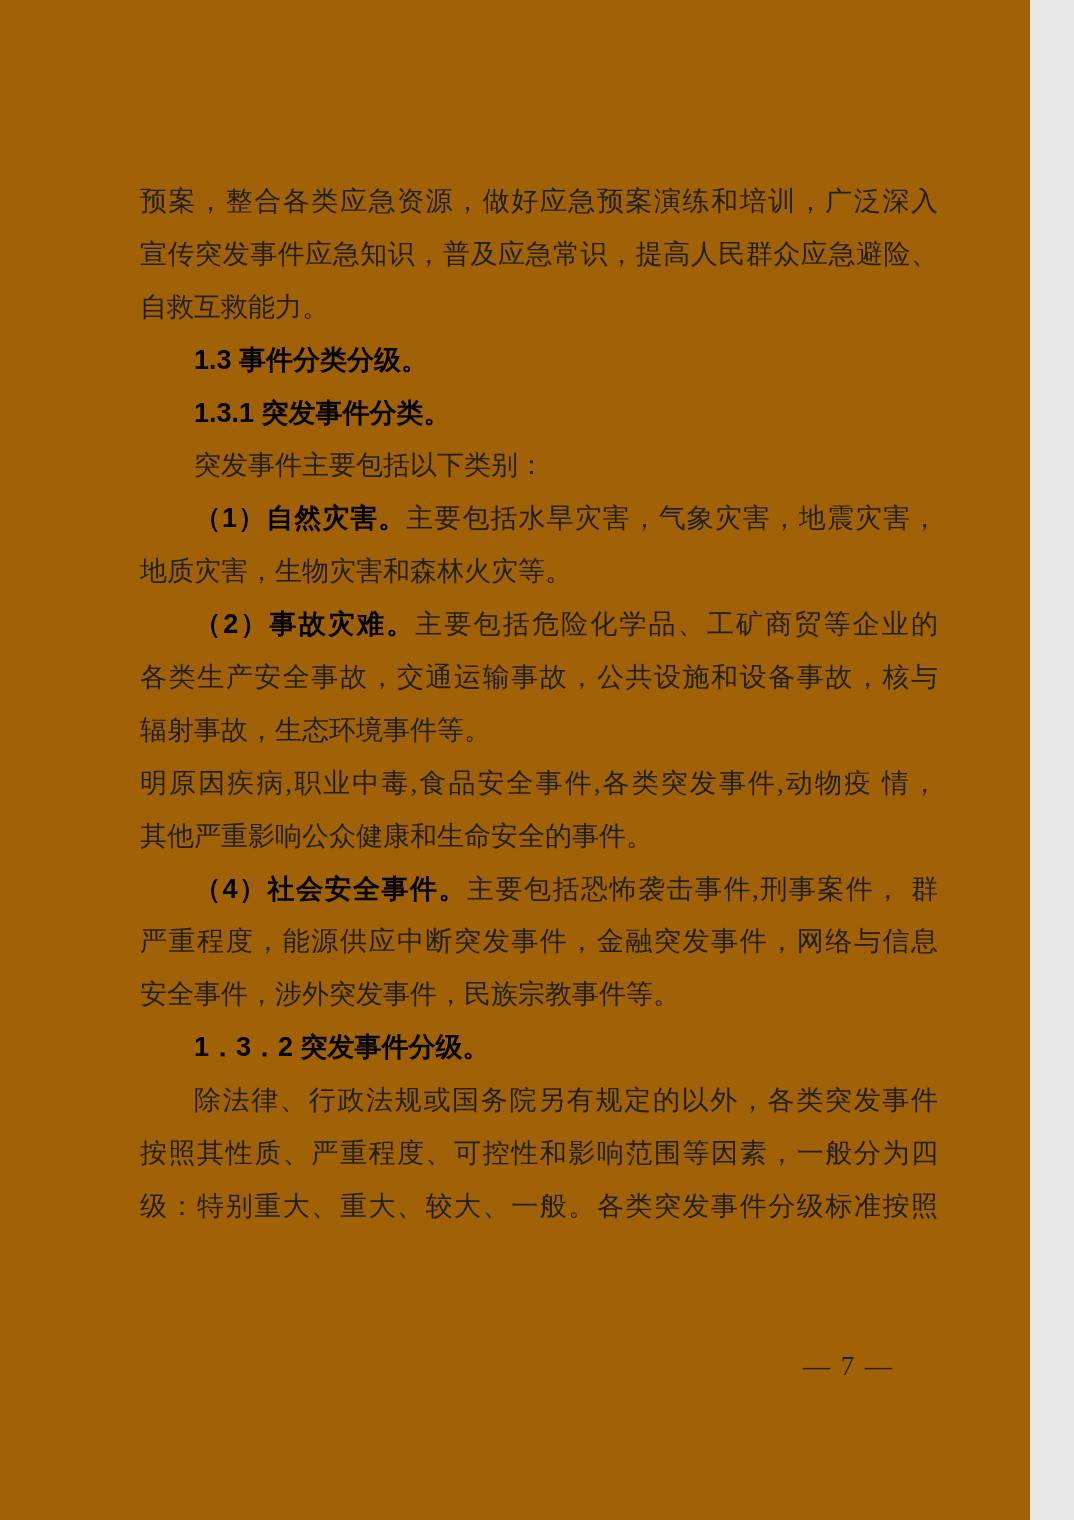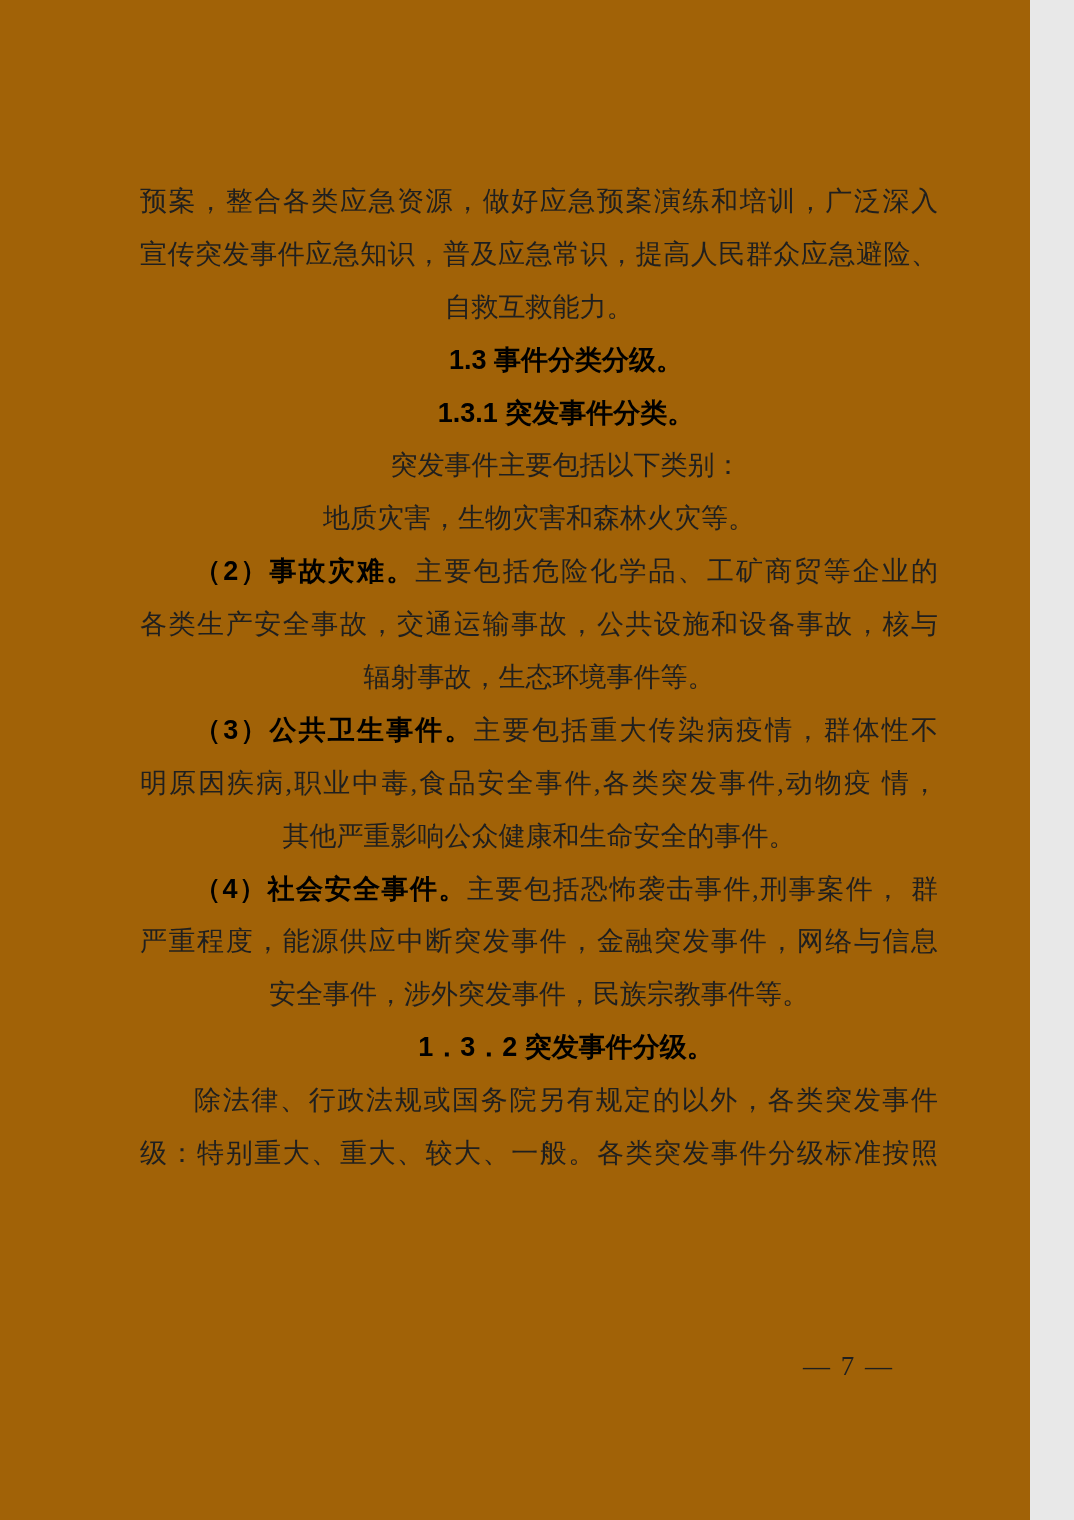--- a/index.html
+++ b/index.html
@@ -19,21 +19,21 @@
   .text-block {
     position: absolute;
     left: 140px;
     top: 175px;
     width: 798px;
   }
   .line {
     font-size: 27px;
     height: 52.9px;
     line-height: 52.9px;
-    text-align: center;
+    text-align: left;
     overflow: hidden;
   }
   .line.jt {
     text-align: justify;
     text-align-last: justify;
   }
   .line.indent {
     text-indent: 54px;
   }
   .seg-b {
@@ -56,28 +56,29 @@
 <body>
 
 <div class="page">
   <div class="text-block" id="doc-body">
       <div class="line jt"><span class="seg-r">预案，整合各类应急资源，做好应急预案演练和培训，广泛深入</span></div>
       <div class="line jt"><span class="seg-r">宣传突发事件应急知识，普及应急常识，提高人民群众应急避险、</span></div>
       <div class="line"><span class="seg-r">自救互救能力。</span></div>
       <div class="line indent"><span class="seg-b">1.3 事件分类分级。</span></div>
       <div class="line indent"><span class="seg-b">1.3.1 突发事件分类。</span></div>
       <div class="line indent"><span class="seg-r">突发事件主要包括以下类别：</span></div>
+      <div class="line jt indent"><span class="seg-b">（1）自然灾害。</span><span class="seg-r">主要包括水旱灾害，气象灾害，地震灾害，</span></div>
       <div class="line"><span class="seg-r">地质灾害，生物灾害和森林火灾等。</span></div>
       <div class="line jt indent"><span class="seg-b">（2）事故灾难。</span><span class="seg-r">主要包括危险化学品、工矿商贸等企业的</span></div>
       <div class="line jt"><span class="seg-r">各类生产安全事故，交通运输事故，公共设施和设备事故，核与</span></div>
       <div class="line"><span class="seg-r">辐射事故，生态环境事件等。</span></div>
-      <div class="line jt indent"><span class="seg-b">（3）公共卫生事件。</span><span class="seg-r">主要包括重大传染病疫情，群体性不</span></div>
       <div class="line jt"><span class="seg-r">明原因疾病,职业中毒,食品安全事件,各类突发事件,动物疫 情，</span></div>
       <div class="line"><span class="seg-r">其他严重影响公众健康和生命安全的事件。</span></div>
       <div class="line jt indent"><span class="seg-b">（4）社会安全事件。</span><span class="seg-r">主要包括恐怖袭击事件,刑事案件， 群</span></div>
       <div class="line jt"><span class="seg-r">严重程度，能源供应中断突发事件，金融突发事件，网络与信息</span></div>
       <div class="line"><span class="seg-r">安全事件，涉外突发事件，民族宗教事件等。</span></div>
       <div class="line indent"><span class="seg-b">1．3．2 突发事件分级。</span></div>
       <div class="line jt indent"><span class="seg-r">除法律、行政法规或国务院另有规定的以外，各类突发事件</span></div>
+      <div class="line jt"><span class="seg-r">按照其性质、严重程度、可控性和影响范围等因素，一般分为四</span></div>
       <div class="line jt"><span class="seg-r">级：特别重大、重大、较大、一般。各类突发事件分级标准按照</span></div>
     </div>
   <div class="page-footer">— 7 —</div>
 </div>
 
 </body></html>

